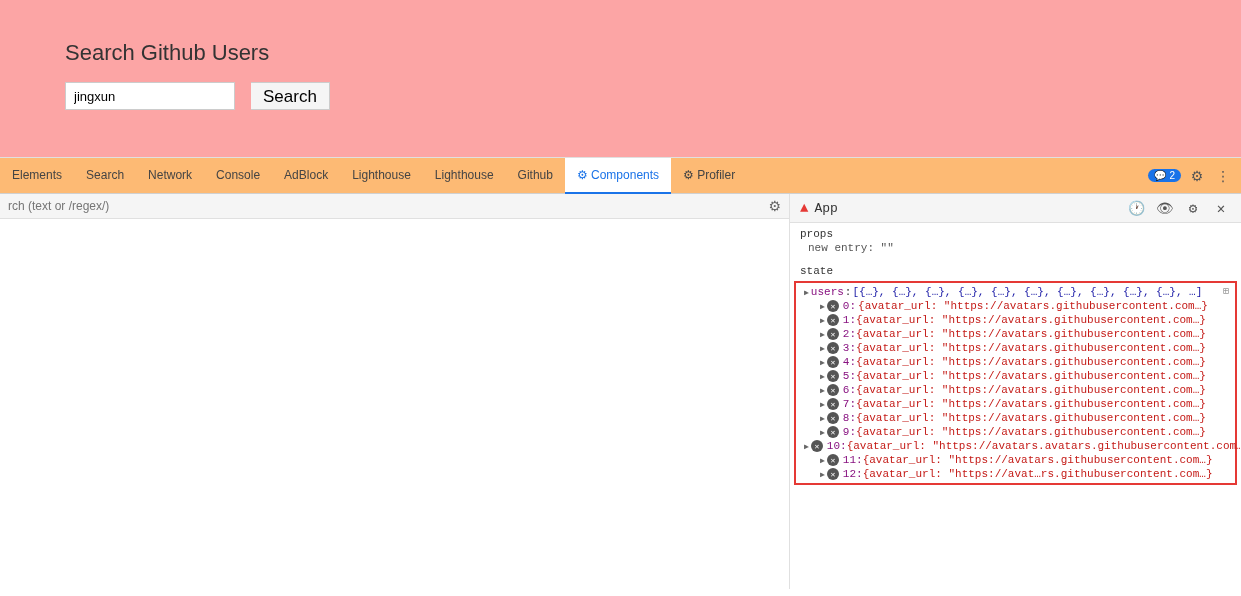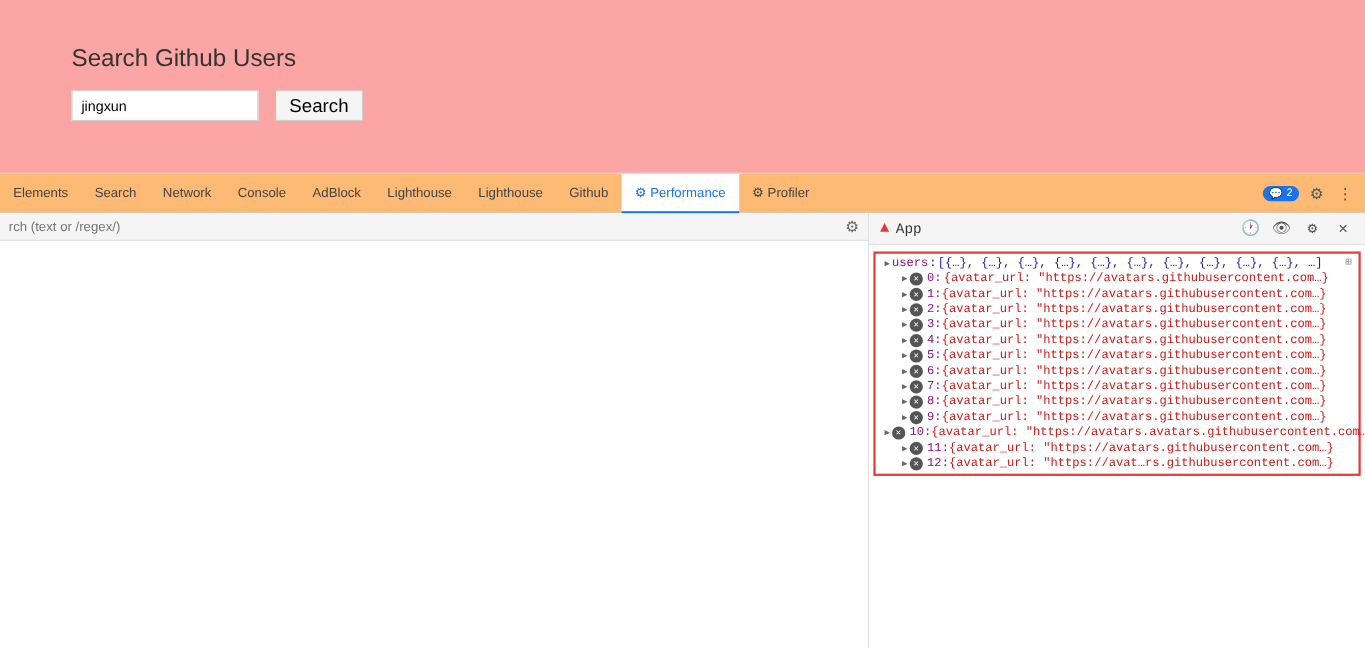--- a/index.html
+++ b/index.html
@@ -263,21 +263,21 @@
   <div class="devtools-tab">
     <span>Lighthouse</span>
   </div>
   <div class="devtools-tab">
     <span>Lighthouse</span>
   </div>
   <div class="devtools-tab">
     <span>Github</span>
   </div>
   <div class="devtools-tab active">
-    <span>⚙ Performance</span>
+    <span>⚙ Components</span>
   </div>
   <div class="devtools-tab">
     <span>⚙ Profiler</span>
   </div>
   <div class="devtools-tab-spacer"></div>
   <div class="devtools-right">
     <div class="badge">
       <span>💬</span>
       <span>2</span>
     </div>
@@ -303,22 +303,27 @@
         <span>App</span>
       </div>
       <div class="right-header-icons">
         <span class="icon-btn">🕐</span>
         <span class="icon-btn">👁</span>
         <span class="icon-btn">⚙</span>
         <span class="icon-btn">✕</span>
       </div>
     </div>
 
-
     <div class="state-section">
+      <div class="state-label">props</div>
+      <div class="state-prop">new entry: ""</div>
+    </div>
+
+    <div class="state-section">
+      <div class="state-section-header">state</div>
 
       <div class="users-tree">
         <span class="corner-icon">⊞</span>
 
         <div class="tree-row">
           <span class="expand-icon">▶</span>
           <span class="tree-key">users</span>
           <span class="tree-colon">:</span>
           <span class="tree-value">[{…}, {…}, {…}, {…}, {…}, {…}, {…}, {…}, {…}, {…}, …]</span>
         </div>

